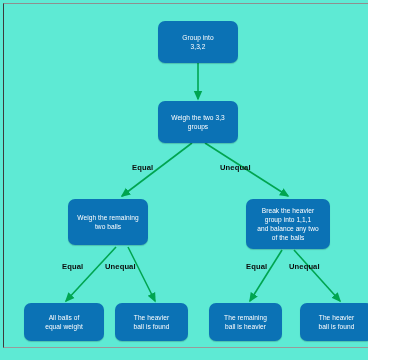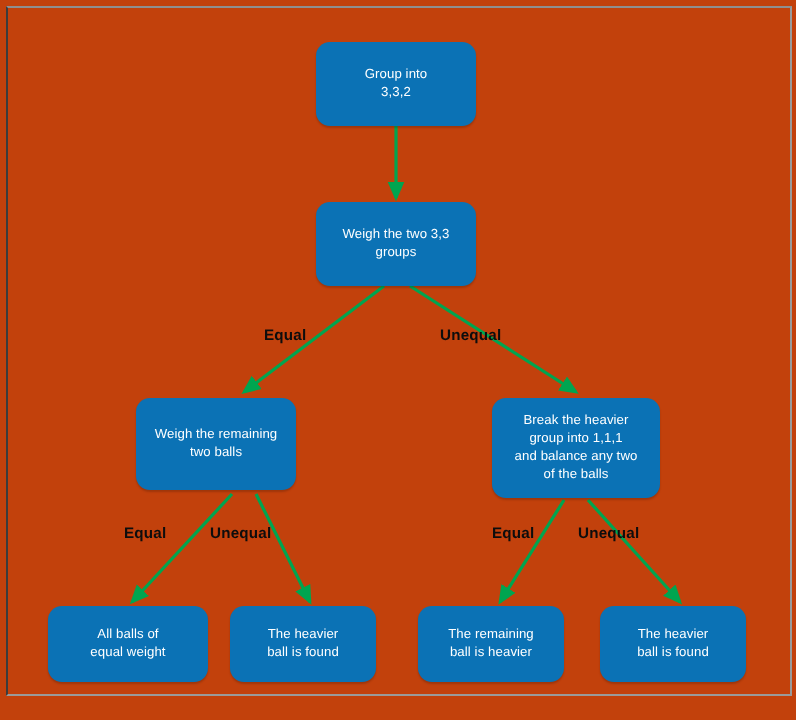--- a/index.html
+++ b/index.html
@@ -6,23 +6,23 @@
   html, body {
     margin: 0;
     padding: 0;
     background: #ffffff;
   }
   body {
     font-family: "Liberation Sans", sans-serif;
   }
   #canvas {
     position: relative;
-    width: 398px;
+    width: 368px;
     height: 360px;
-    background: #c2410c;
+    background: #5eead4;
     box-sizing: border-box;
     overflow: hidden;
   }
   
   #frame {
     position: absolute;
     left: 3px;
     top: 3px;
     width: 393px;
     height: 345px;

